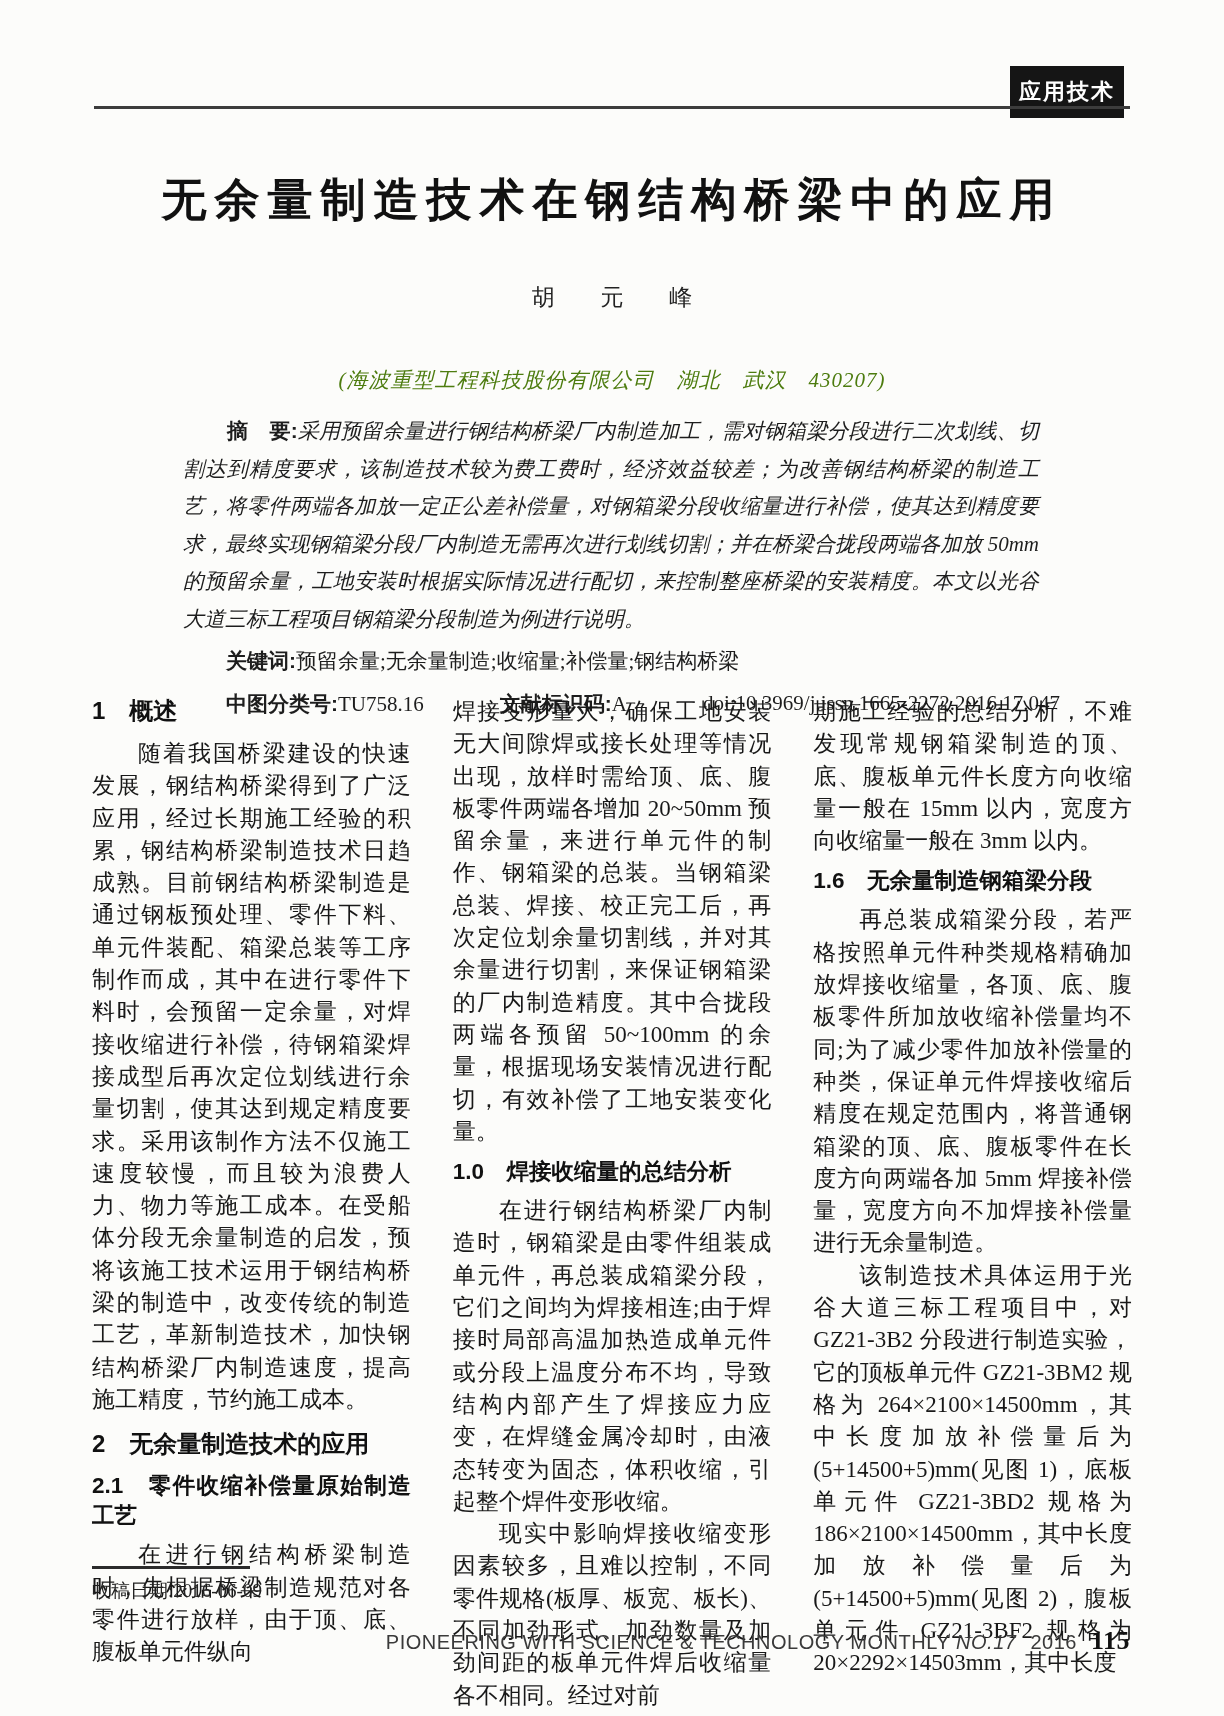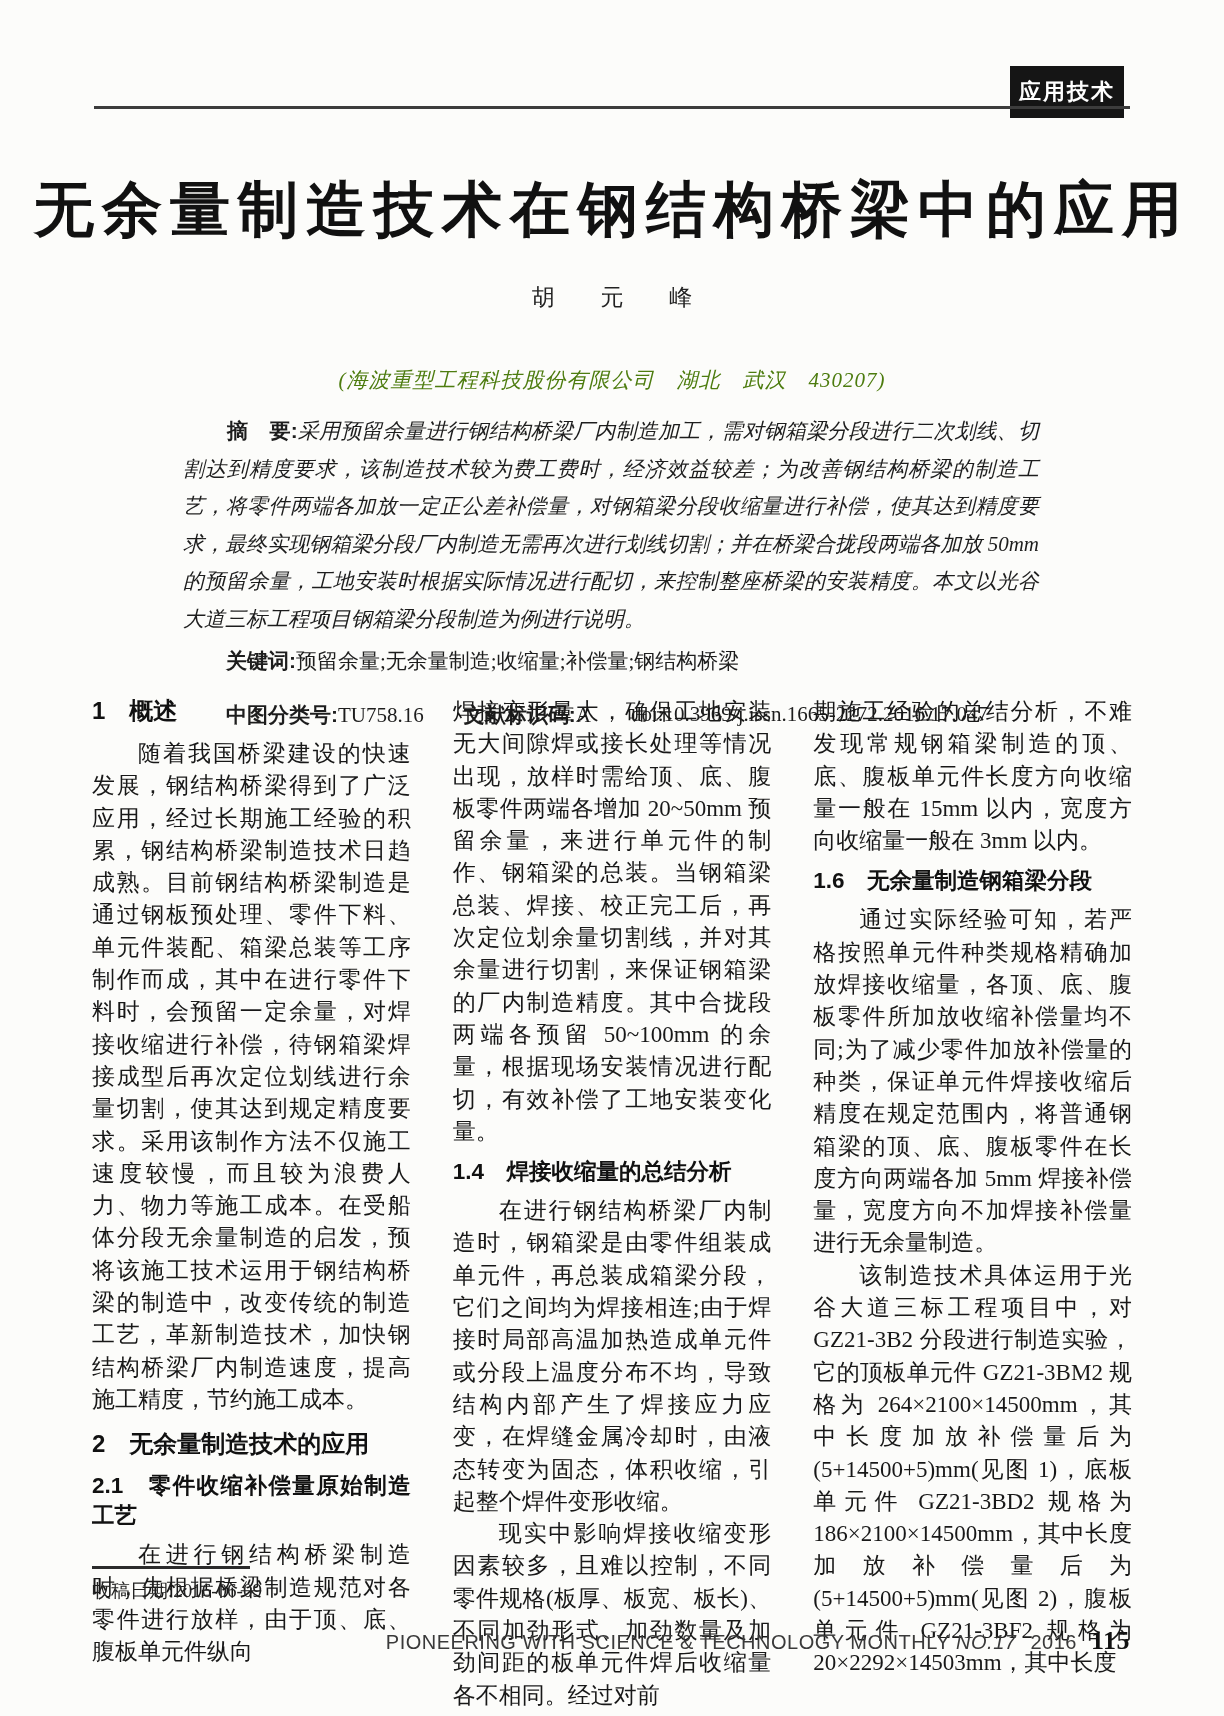--- a/index.html
+++ b/index.html
@@ -21,21 +21,21 @@
     padding:15px 9px;letter-spacing:2px;
   }
   .toprule{
     position:absolute;top:106px;left:94px;right:94px;
     height:3px;background:#3c3c3c;
   }
   .title{
     position:absolute;top:170px;left:0;right:0;
     margin:0;text-align:center;
     font-family:"Liberation Sans","DejaVu Sans",sans-serif;
-    font-weight:bold;font-size:60px;letter-spacing:8px;
+    font-weight:bold;font-size:45px;letter-spacing:8px;
     color:#111;
   }
   .author{
     position:absolute;top:282px;left:0;right:0;
     text-align:center;font-size:23px;letter-spacing:20px;
     text-indent:20px; 
     color:#222;
   }
   .affiliation{
     position:absolute;top:366px;left:0;right:0;
@@ -47,22 +47,22 @@
     position:absolute;top:412px;left:183px;width:856px;
     font-size:21px;line-height:37.5px;
     font-style:italic;
     text-align:justify;color:#1d1d1d;
   }
   .front .abstract{margin:0;text-indent:2.1em;}
   .front .lbl{font-style:normal;font-weight:bold;
     font-family:"Liberation Sans","DejaVu Sans",sans-serif;}
   .front .keywords{margin:4px 0 0 43px;font-style:normal;text-indent:0;}
   .front .meta{
-    margin:15px 0 0 43px;font-style:normal;
-    display:flex;gap:40px;white-space:nowrap;
+    margin:4px 0 0 43px;font-style:normal;
+    display:flex;gap:76px;white-space:nowrap;
   }
   
   .body{
     position:absolute;top:696px;left:92px;right:92px;
     display:flex;gap:42px;
     font-size:23px;line-height:32.3px;
     text-align:justify;color:#181818;
   }
   .col{width:327px;}
   .h1{
@@ -122,28 +122,28 @@
   <div class="body">
     <div class="col">
       <div class="h1">1　概述</div>
       <p class="para">随着我国桥梁建设的快速发展，钢结构桥梁得到了广泛应用，经过长期施工经验的积累，钢结构桥梁制造技术日趋成熟。目前钢结构桥梁制造是通过钢板预处理、零件下料、单元件装配、箱梁总装等工序制作而成，其中在进行零件下料时，会预留一定余量，对焊接收缩进行补偿，待钢箱梁焊接成型后再次定位划线进行余量切割，使其达到规定精度要求。采用该制作方法不仅施工速度较慢，而且较为浪费人力、物力等施工成本。在受船体分段无余量制造的启发，预将该施工技术运用于钢结构桥梁的制造中，改变传统的制造工艺，革新制造技术，加快钢结构桥梁厂内制造速度，提高施工精度，节约施工成本。</p>
       <div class="h1">2　无余量制造技术的应用</div>
       <div class="h2">2.1　零件收缩补偿量原始制造工艺</div>
       <p class="para">在进行钢结构桥梁制造时，先根据桥梁制造规范对各零件进行放样，由于顶、底、腹板单元件纵向</p>
     </div>
     <div class="col">
       <p class="para cont">焊接变形量大，确保工地安装无大间隙焊或接长处理等情况出现，放样时需给顶、底、腹板零件两端各增加 20~50mm 预留余量，来进行单元件的制作、钢箱梁的总装。当钢箱梁总装、焊接、校正完工后，再次定位划余量切割线，并对其余量进行切割，来保证钢箱梁的厂内制造精度。其中合拢段两端各预留 50~100mm 的余量，根据现场安装情况进行配切，有效补偿了工地安装变化量。</p>
-      <div class="h2">1.4　焊接收缩量的总结分析</div>
+      <div class="h2">1.0　焊接收缩量的总结分析</div>
       <p class="para">在进行钢结构桥梁厂内制造时，钢箱梁是由零件组装成单元件，再总装成箱梁分段，它们之间均为焊接相连;由于焊接时局部高温加热造成单元件或分段上温度分布不均，导致结构内部产生了焊接应力应变，在焊缝金属冷却时，由液态转变为固态，体积收缩，引起整个焊件变形收缩。</p>
       <p class="para">现实中影响焊接收缩变形因素较多，且难以控制，不同零件规格(板厚、板宽、板长)、不同加劲形式、加劲数量及加劲间距的板单元件焊后收缩量各不相同。经过对前</p>
     </div>
     <div class="col">
       <p class="para cont">期施工经验的总结分析，不难发现常规钢箱梁制造的顶、底、腹板单元件长度方向收缩量一般在 15mm 以内，宽度方向收缩量一般在 3mm 以内。</p>
       <div class="h2">1.6　无余量制造钢箱梁分段</div>
-      <p class="para">通过实际经验可知，若严格按照单元件种类规格精确加放焊接收缩量，各顶、底、腹板零件所加放收缩补偿量均不同;为了减少零件加放补偿量的种类，保证单元件焊接收缩后精度在规定范围内，将普通钢箱梁的顶、底、腹板零件在长度方向两端各加 5mm 焊接补偿量，宽度方向不加焊接补偿量进行无余量制造。</p>
+      <p class="para">再总装成箱梁分段，若严格按照单元件种类规格精确加放焊接收缩量，各顶、底、腹板零件所加放收缩补偿量均不同;为了减少零件加放补偿量的种类，保证单元件焊接收缩后精度在规定范围内，将普通钢箱梁的顶、底、腹板零件在长度方向两端各加 5mm 焊接补偿量，宽度方向不加焊接补偿量进行无余量制造。</p>
       <p class="para">该制造技术具体运用于光谷大道三标工程项目中，对 GZ21-3B2 分段进行制造实验，它的顶板单元件 GZ21-3BM2 规格为 264×2100×14500mm，其中长度加放补偿量后为(5+14500+5)mm(见图 1)，底板单元件 GZ21-3BD2 规格为 186×2100×14500mm，其中长度加放补偿量后为(5+14500+5)mm(见图 2)，腹板单元件 GZ21-3BF2 规格为 20×2292×14503mm，其中长度</p>
     </div>
   </div>
 
   <div class="footnote">
     <div class="fnrule"></div>
     <div>收稿日期:2016-06-09</div>
   </div>
 
   <div class="footer">

